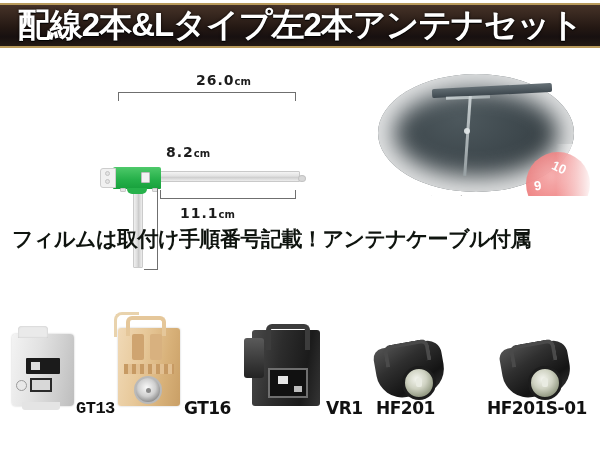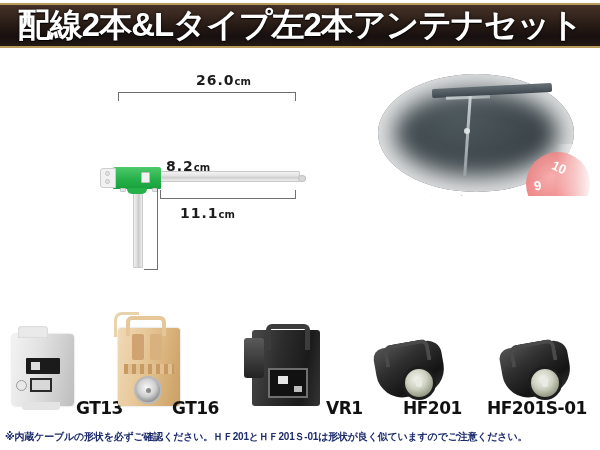--- a/index.html
+++ b/index.html
@@ -234,83 +234,83 @@
       <div class="line" style="left:295px;top:120px;width:1px;height:9px;"></div>
     </div>
     <div class="dim-label" style="left:180px;top:133px;">
       <span class="dim-num">11.1</span><span class="dim-unit">cm</span>
     </div>
 
     <div class="brk">
       <div class="line" style="left:157px;top:118px;width:1px;height:82px;"></div>
       <div class="line" style="left:144px;top:199px;width:14px;height:1px;"></div>
     </div>
-    <div class="dim-label" style="left:166px;top:86px;">
+    <div class="dim-label" style="left:166px;top:72px;">
       <span class="dim-num">8.2</span><span class="dim-unit">cm</span>
     </div>
   </div>
 
   <div class="photo">
     <div class="glass"></div>
     <div class="glass-edge"></div>
     <div class="ant-h"></div>
     <div class="ant-v"></div>
     <div class="ant-node"></div>
     <div class="seal">
       <span class="n n1">10</span>
       <span class="n n2">9</span>
     </div>
     <div class="seal-fade"></div>
     <div class="photo-cap">※画像は一部例になります</div>
   </div>
 
   <div class="desc">
+    <div>フィルムは取付け手順番号記載！アンテナケーブル付属</div>
   </div>
 
   <div class="conns">
 
     <div class="cbody gt13">
       <div class="top"></div>
         <div class="p1"></div>
         <div class="p2"></div>
       <div class="dot"></div>
         <div class="foot"></div>
     </div>
-    <div class="conn-label" style="left:76px;">GT13</div>
+    <div class="conn-label" style="left:76px;font-family:Liberation Mono, monospace;">GT13</div>
 
     <div class="cbody gt16">
       <div class="arm"></div>
         <div class="wire"></div>
       <div class="slot"></div>
         <div class="slot2"></div>
       <div class="band"></div>
         <div class="ring"></div>
         <div class="pin"></div>
     </div>
-    <div class="conn-label" style="left:172px;">GT16</div>
+    <div class="conn-label" style="left:184px;">GT16</div>
 
     <div class="cbody vr1">
       <div class="lug"></div>
         <div class="hook"></div>
         <div class="face"></div>
     </div>
     <div class="conn-label" style="left:326px;">VR1</div>
 
     <div class="cbody hf hf201">
       <div class="barrel"></div>
         <div class="slot"></div>
         <div class="ring"></div>
         <div class="pin"></div>
     </div>
-    <div class="conn-label" style="left:403px;">HF201</div>
+    <div class="conn-label" style="left:376px;">HF201</div>
 
     <div class="cbody hf hf201s">
       <div class="barrel"></div>
         <div class="slot"></div>
         <div class="ring"></div>
         <div class="pin"></div>
     </div>
     <div class="conn-label" style="left:487px;">HF201S-01</div>
   </div>
 
-  <div class="footer">※内蔵ケーブルの形状を必ずご確認ください。ＨＦ201とＨＦ201Ｓ-01は形状が良く似ていますのでご注意ください。</div>
 
 </div>
 
 </body></html>

